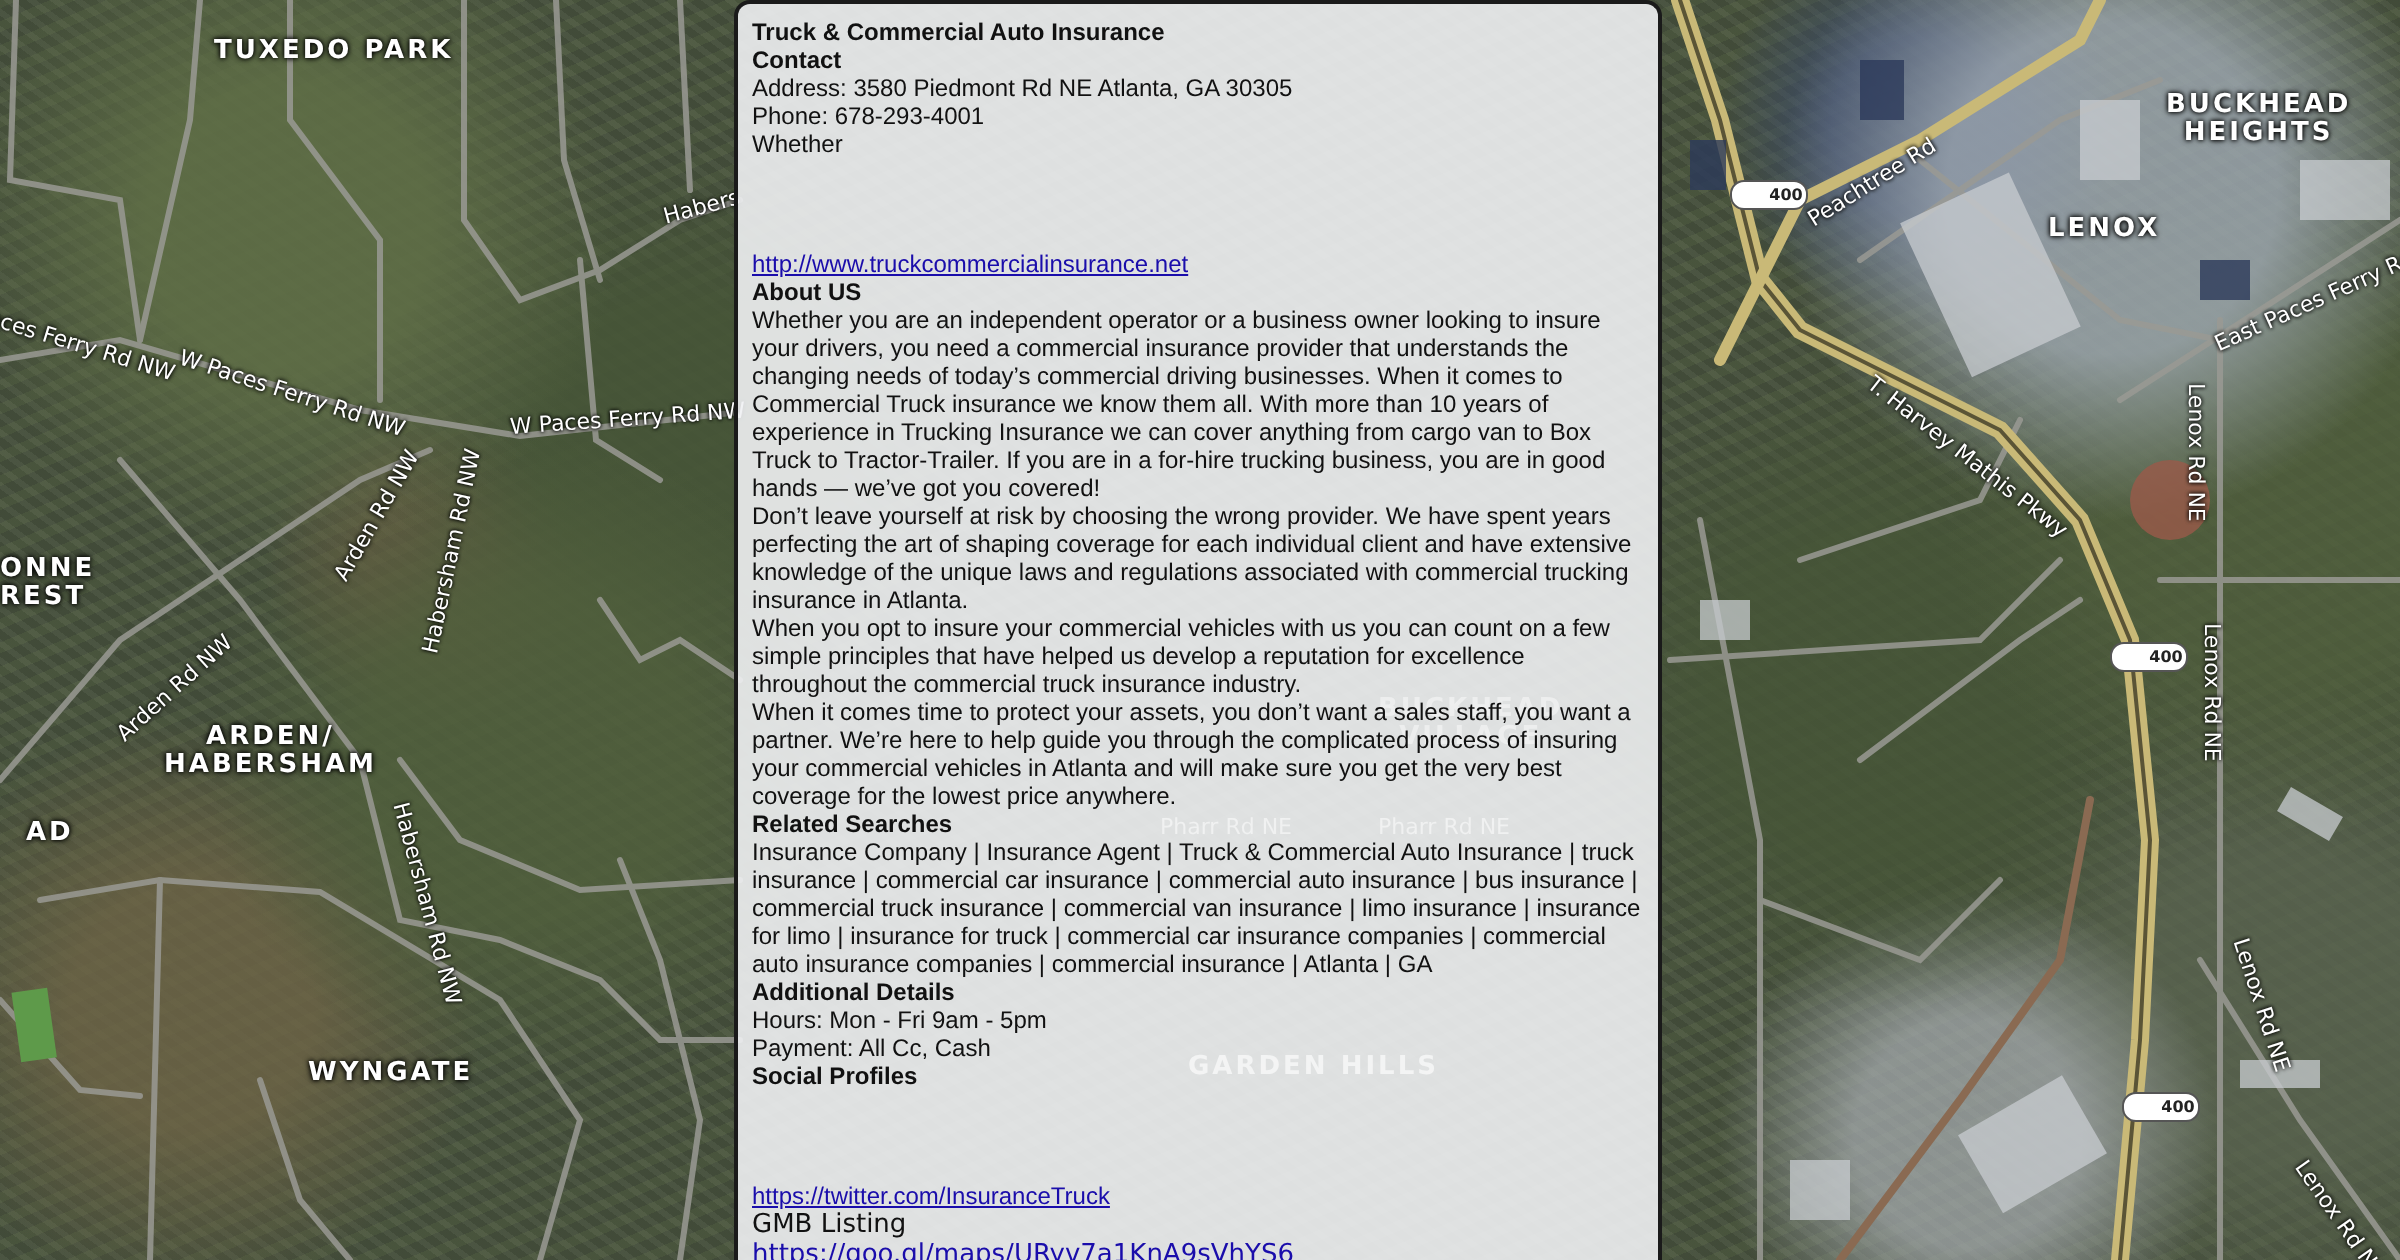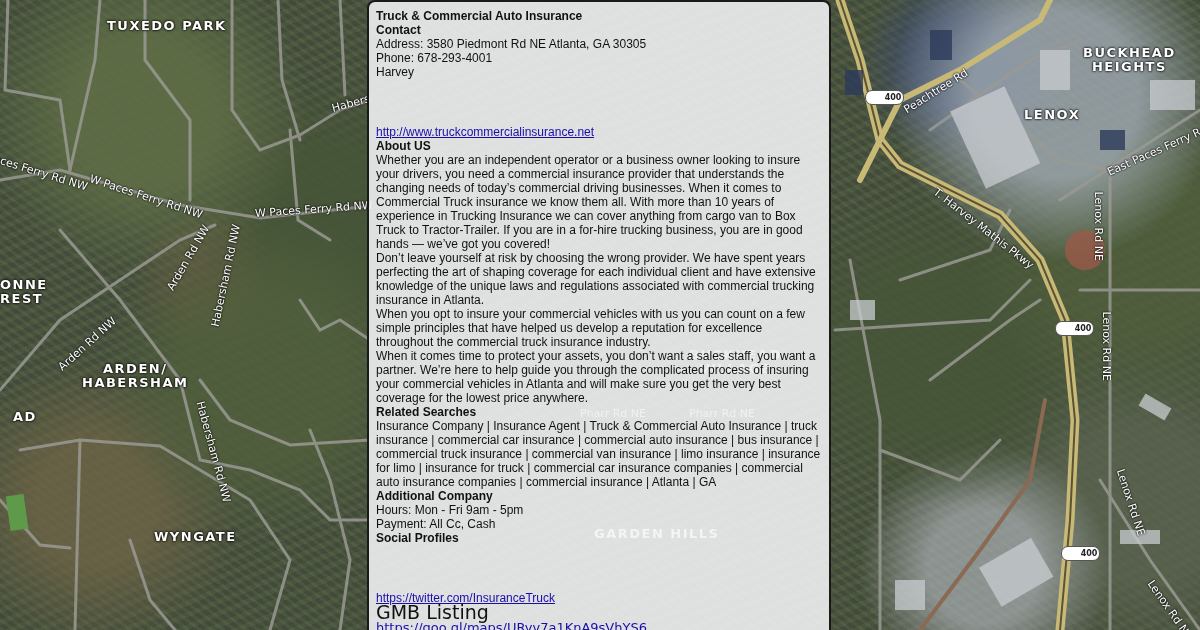--- a/index.html
+++ b/index.html
@@ -51,21 +51,21 @@
     border-radius: 8px 8px 0 0;
     box-sizing: border-box;
     padding: 7px 7px 0 7px;
     font-size: 12px; line-height: 14px; color: #111;
     overflow: hidden;
   }
   #panel .h { font-weight: bold; display: block; }
   #panel .line { display: block; }
   #panel a { color: #1a0dab; text-decoration: underline; }
   #panel a.link { color: #1a0dab; display: inline-block; margin-top: 46px; }
-  #panel .gmb-label { font-family: "DejaVu Sans", sans-serif; font-size: 19px; line-height: 15px; display:block; }
+  #panel .gmb-label { font-family: "DejaVu Sans", sans-serif; font-size: 13px; line-height: 15px; display:block; }
   #panel .gmb-link { font-family: "DejaVu Sans", sans-serif; font-size: 13px; line-height: 16px; }
   #panel p { margin: 0; }
   .related a, .related span.sep { color: #111; text-decoration: none; }
   .ghost {
     position: absolute; color: rgba(255,255,255,0.75); font-family: "DejaVu Sans", sans-serif;
     font-weight: bold; letter-spacing: 1.5px; font-size: 13px; pointer-events: none; white-space: nowrap;
   }
 </style>
 </head>
 <body>
@@ -168,30 +168,30 @@
 VILLAGE</div>
   <div class="ghost" style="left:225px; top:525px; opacity:.85">GARDEN HILLS</div>
   <div class="ghost" style="left:211px; top:405px; font-size:11px; letter-spacing:0; font-weight:normal; opacity:.7">Pharr Rd NE</div>
   <div class="ghost" style="left:320px; top:405px; font-size:11px; letter-spacing:0; font-weight:normal; opacity:.7">Pharr Rd NE</div>
 
   <div style="position:relative;">
     <span class="h">Truck &amp; Commercial Auto Insurance</span>
     <span class="h">Contact</span>
     <span class="line">Address: 3580 Piedmont Rd NE Atlanta, GA 30305</span>
     <span class="line">Phone: 678-293-4001</span>
-    <span class="line">Harvey</span>
+    <span class="line">Whether</span>
     <a class="link" href="#" title="http://www.truckcommercialinsurance.net">http://www.truckcommercialinsurance.net</a>
     <span class="h">About US</span>
     <p>Whether you are an independent operator or a business owner looking to insure your drivers, you need a commercial insurance provider that understands the changing needs of today’s commercial driving businesses. When it comes to Commercial Truck insurance we know them all. With more than 10 years of experience in Trucking Insurance we can cover anything from cargo van to Box Truck to Tractor-Trailer. If you are in a for-hire trucking business, you are in good hands — we’ve got you covered!</p>
     <p>Don’t leave yourself at risk by choosing the wrong provider. We have spent years perfecting the art of shaping coverage for each individual client and have extensive knowledge of the unique laws and regulations associated with commercial trucking insurance in Atlanta.</p>
     <p>When you opt to insure your commercial vehicles with us you can count on a few simple principles that have helped us develop a reputation for excellence throughout the commercial truck insurance industry.</p>
     <p>When it comes time to protect your assets, you don’t want a sales staff, you want a partner. We’re here to help guide you through the complicated process of insuring your commercial vehicles in Atlanta and will make sure you get the very best coverage for the lowest price anywhere.</p>
     <span class="h">Related Searches</span>
     <div class="related" id="related-list"><span>Insurance Company</span><span class="sep"> |  </span><span>Insurance Agent</span><span class="sep"> |  </span><span>Truck &amp; Commercial Auto Insurance</span><span class="sep"> |  </span><span>truck insurance</span><span class="sep"> |  </span><span>commercial car insurance</span><span class="sep"> |  </span><span>commercial auto insurance</span><span class="sep"> |  </span><span>bus insurance</span><span class="sep"> |  </span><span>commercial truck insurance</span><span class="sep"> |  </span><span>commercial van insurance</span><span class="sep"> |  </span><span>limo insurance</span><span class="sep"> |  </span><span>insurance for limo</span><span class="sep"> |  </span><span>insurance for truck</span><span class="sep"> |  </span><span>commercial car insurance companies</span><span class="sep"> |  </span><span>commercial auto insurance companies</span><span class="sep"> |  </span><span>commercial insurance</span><span class="sep"> |  </span><span>Atlanta</span><span class="sep"> |  </span><span>GA</span></div>
-    <span class="h">Additional Company</span>
+    <span class="h">Additional Details</span>
     <span class="line">Hours: Mon - Fri 9am - 5pm</span>
     <span class="line">Payment: All Cc, Cash</span>
     <span class="h">Social Profiles</span>
     <a class="link" href="#">https://twitter.com/InsuranceTruck</a>
     <span class="gmb-label">GMB Listing</span>
     <a class="gmb-link" href="#">https://goo.gl/maps/URyv7a1KnA9sVhYS6</a>
   </div>
 </div>
 
 </body></html>

